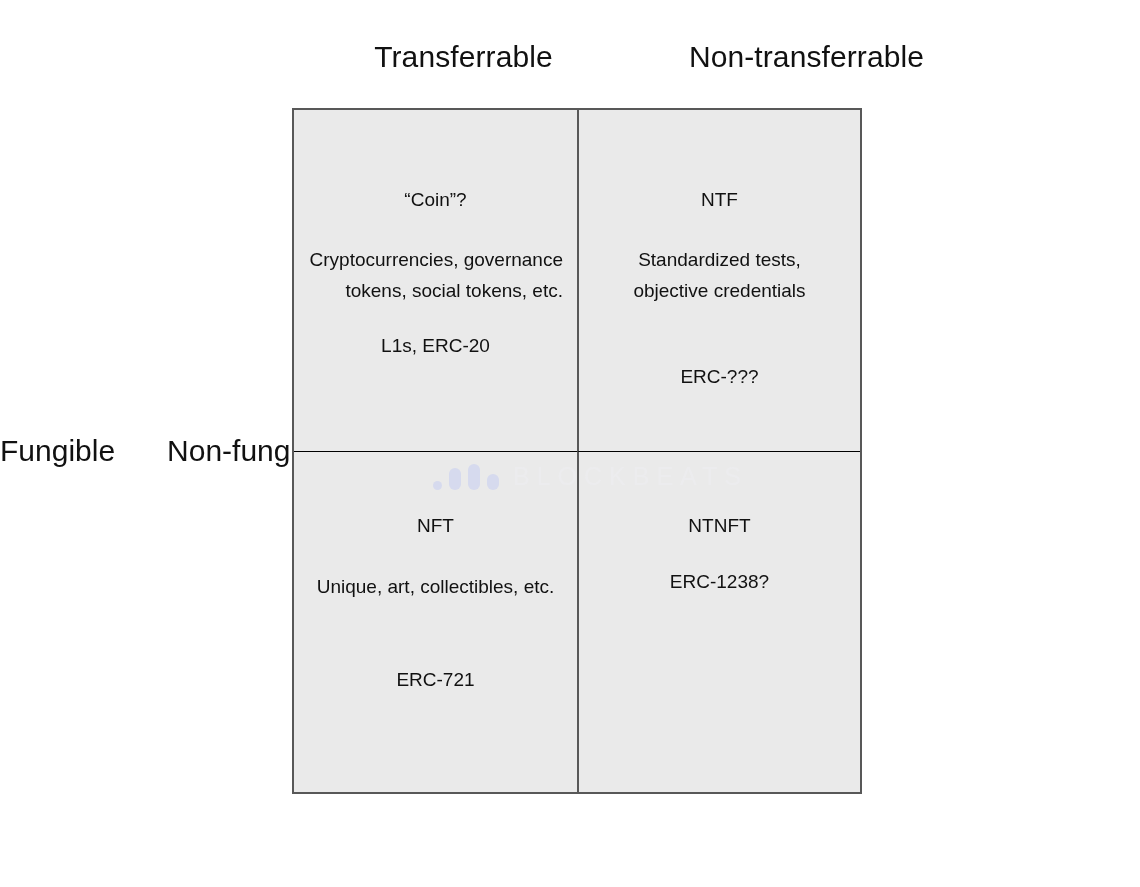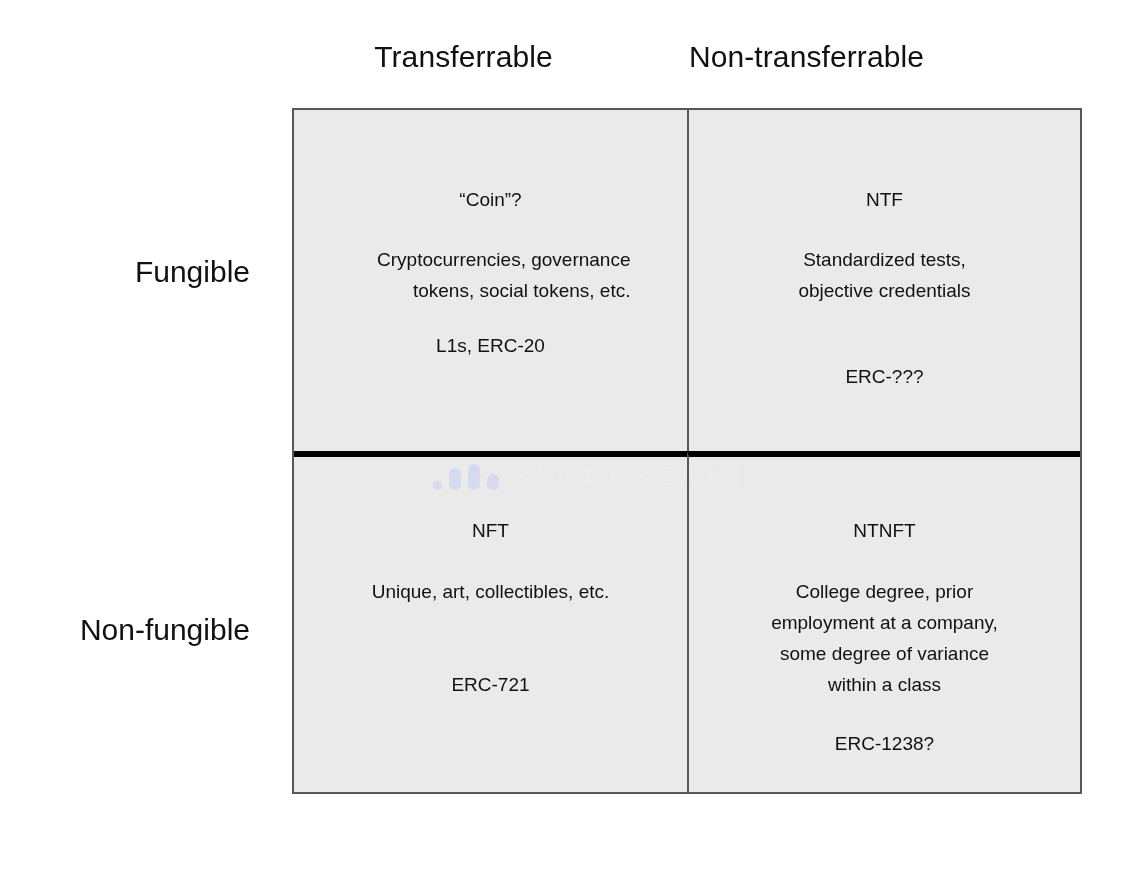--- a/index.html
+++ b/index.html
@@ -38,61 +38,61 @@
   }
 
   
   .row-labels {
     position: absolute;
     left: 0px;
     top: 108px;
     width: 272px;
     height: 686px;
     display: flex;
-    flex-direction: column;
+    flex-direction: row;
     gap: 30px;
   }
   .row-label {
     flex: 1 1 0;
     display: flex;
     align-items: center;
     justify-content: flex-end;
     padding-right: 22px;
     box-sizing: border-box;
     font-size: 30px;
     line-height: 34px;
     color: #111111;
     white-space: nowrap;
   }
 
   
   .matrix {
     position: absolute;
     left: 292px;
     top: 108px;
-    width: 790px;
+    width: 570px;
     height: 686px;
     box-sizing: border-box;
     border: 2px solid #585858;
     background: #eaeaea;
     display: grid;
     grid-template-columns: 1fr 1fr;
     grid-template-rows: 1fr 1fr;
   }
   .cell {
     position: relative;
     box-sizing: border-box;
     display: flex;
     flex-direction: column;
     align-items: center;
     padding: 0 14px;
     z-index: 2;
   }
   .cell.r0c1, .cell.r1c1 { border-left: 2px solid #585858; }
-  .cell.r1c0, .cell.r1c1 { border-top: 6px solid #000000; }
+  .cell.r1c0, .cell.r1c1 { border-top: 1px solid #000000; }
 
   .cell-title {
     font-size: 19px;
     line-height: 24px;
     text-align: center;
     color: #111111;
   }
   .cell-desc {
     font-size: 19px;
     line-height: 31px;
@@ -247,17 +247,16 @@
   </div>
 
   <div class="cell r1c0">
     <div class="cell-title">NFT</div>
     <div class="cell-desc" style="max-width: 330px;">Unique, art, collectibles, etc.</div>
     <div class="cell-std">ERC-721</div>
   </div>
 
   <div class="cell r1c1">
     <div class="cell-title">NTNFT</div>
-    <div class="cell-desc" style="max-width: 260px;">College degree, prior employment at a company, some degree of variance within a class</div>
     <div class="cell-std">ERC-1238?</div>
   </div>
 
 </div>
 
 </body></html>

